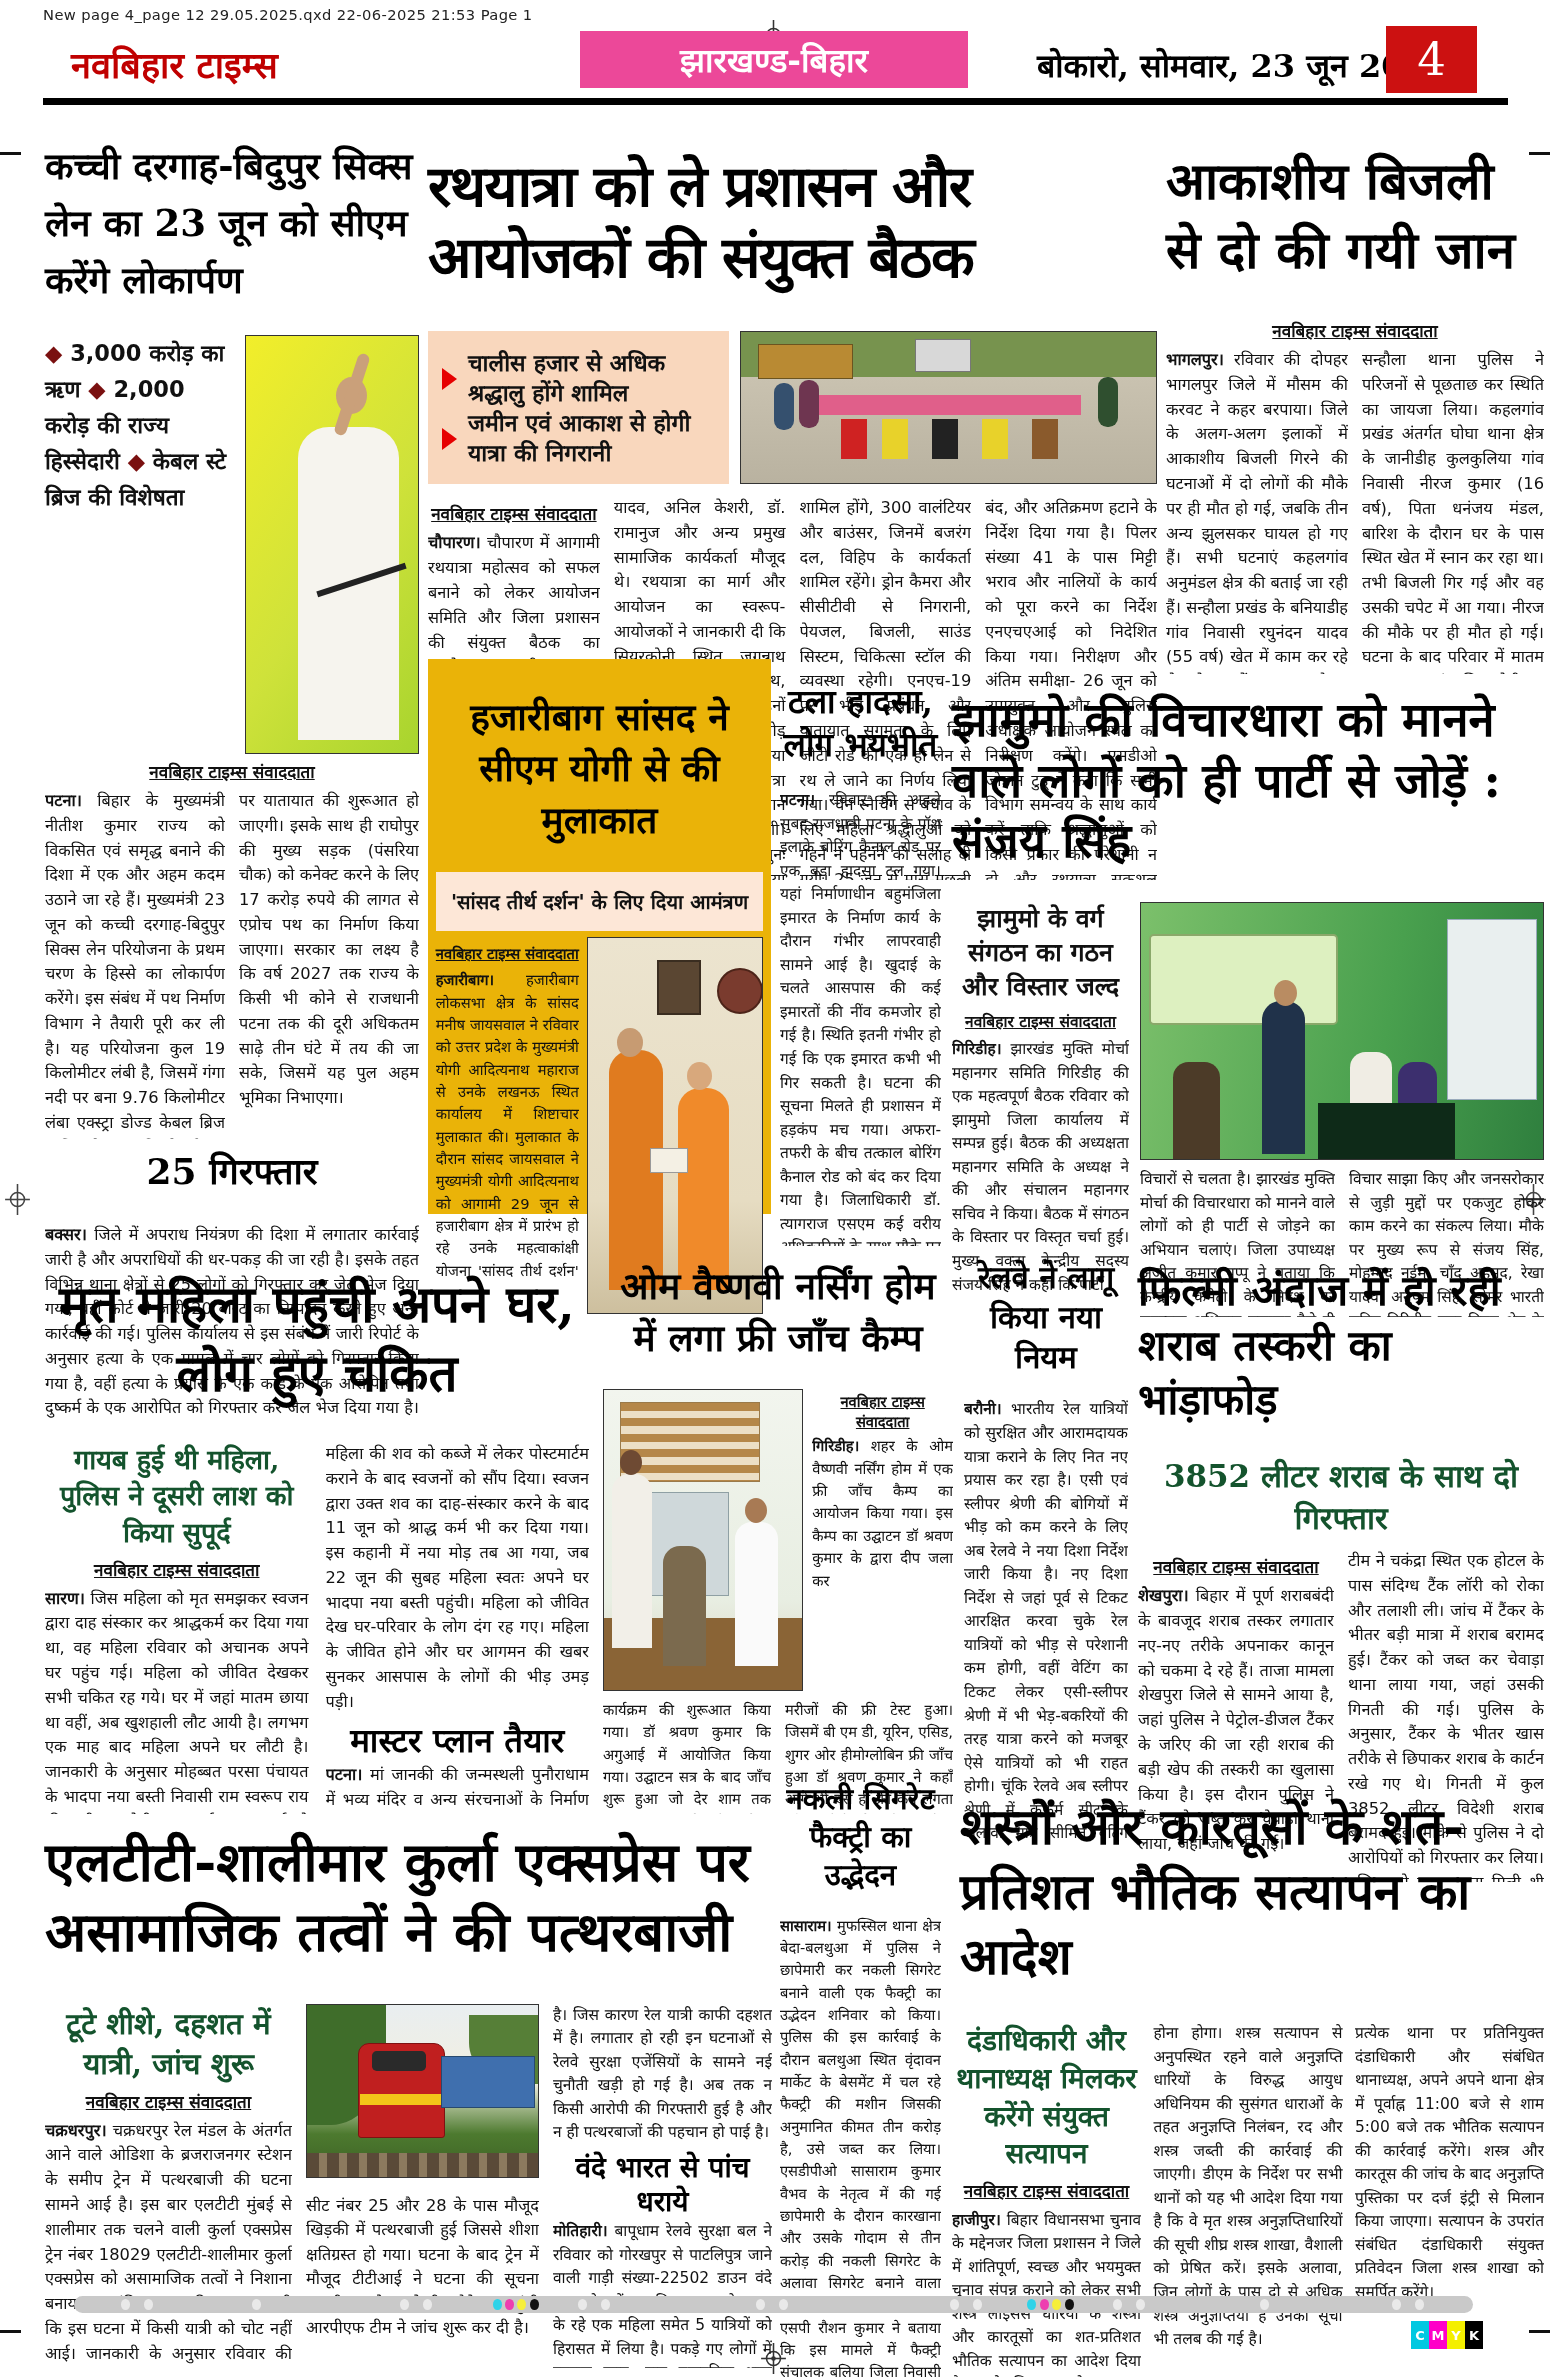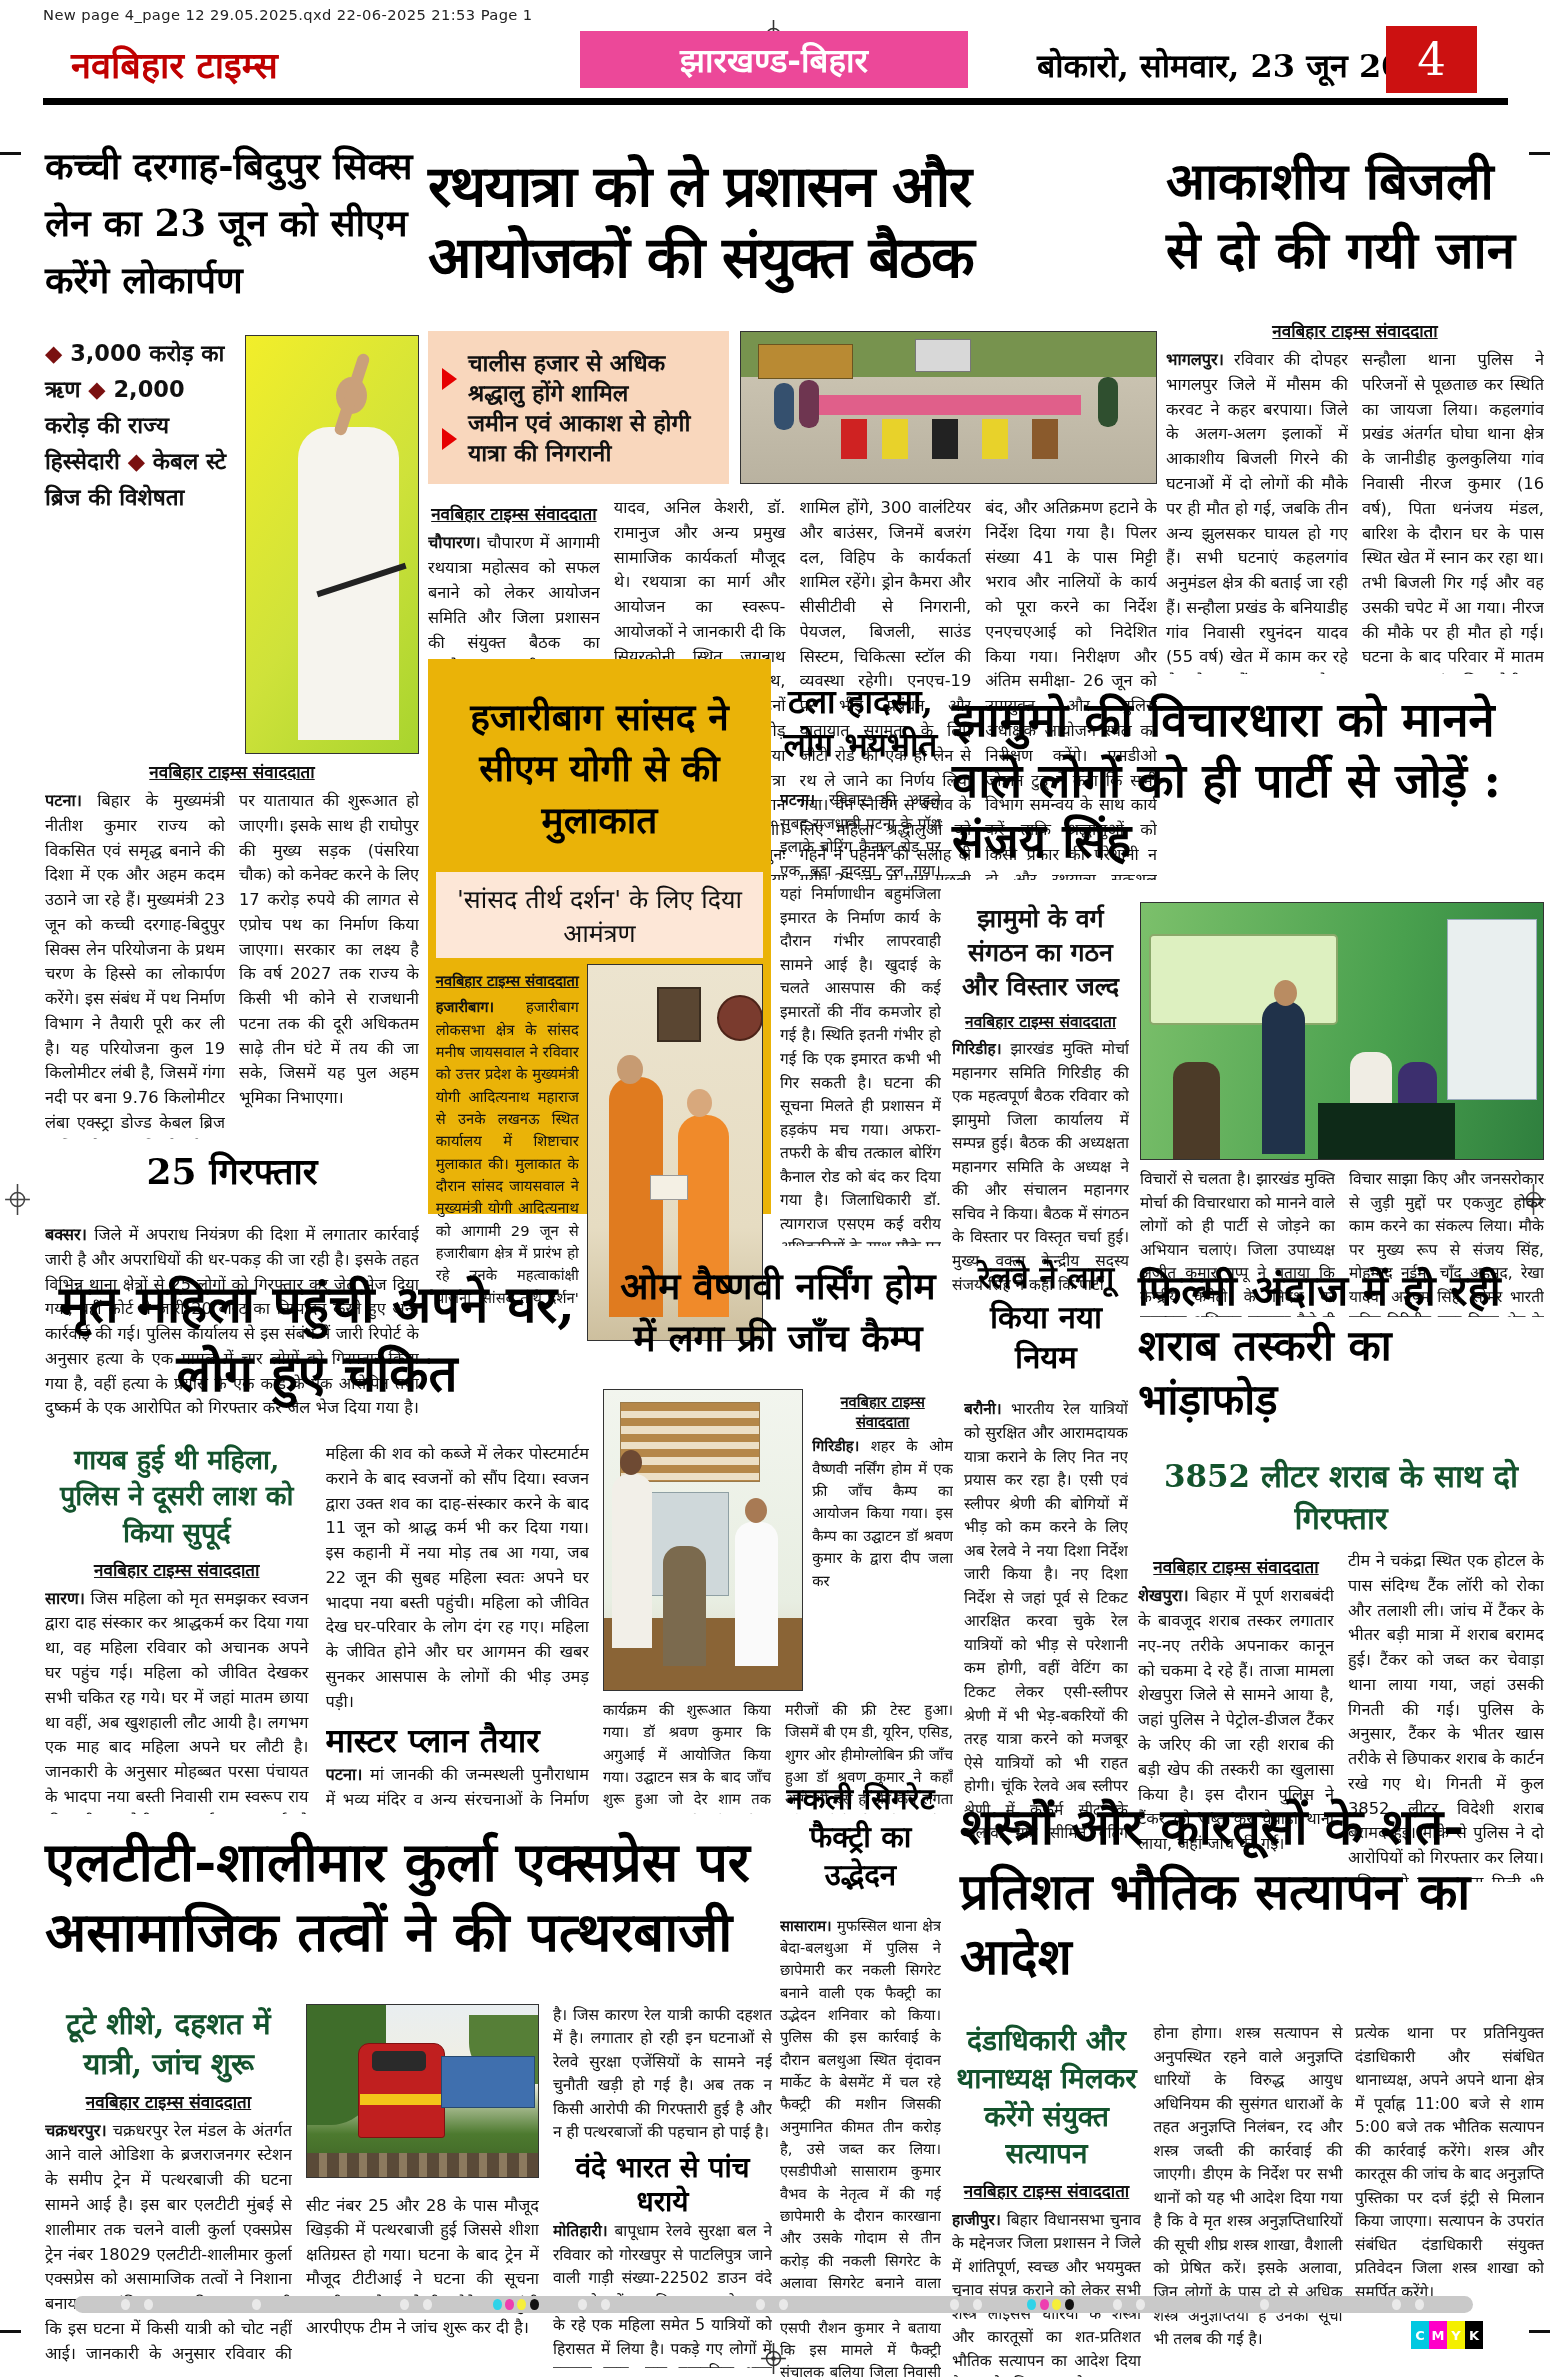--- a/index.html
+++ b/index.html
@@ -53,21 +53,21 @@
   .karrow{width:0;height:0;border-top:11px solid transparent;border-bottom:11px solid transparent;border-left:15.5px solid #e60000;flex:none;}
   #photo-meeting{flex:1;}
   .r-cols{margin-top:12.4px;height:384px;}
 
   #sec-light{left:1166px;top:113px;width:378px;height:538px;}
   #sec-light .hl-main{font-size:51px;line-height:1.35;}
   .l-cols{height:326px;}
 
   #sec-haz{left:428px;top:659px;width:343px;height:555px;background:#eab308;padding:7.8px 7.8px;box-sizing:border-box;}
   #sec-haz .hl-main{font-size:37px;text-align:center;line-height:1.4;}
-  .h-subhead{background:#fde7d7;font-size:25px;font-weight:400;text-align:center;font-family:"DejaVu Serif",serif;margin-top:7.8px;padding:9px 0;}
+  .h-subhead{background:#fde7d7;font-size:20px;font-weight:700;text-align:center;font-family:"DejaVu Serif",serif;margin-top:7.8px;padding:16px 0;}
   .h-row{display:flex;gap:7.8px;margin-top:6.2px;height:377px;}
   .h-col{width:143px;font-size:14.7px;flex:none;}
   #photo-yogi{flex:1;}
 
   #sec-tala{left:780px;top:659px;width:161px;height:555px;}
   #sec-tala .hl-main{font-size:33px;text-align:center;line-height:1.3;}
   #sec-tala .bodytxt{font-size:15.5px;height:457px;margin-top:7.8px;}
 
   #sec-jmm{left:952px;top:659px;width:592px;height:555px;}
   #sec-jmm .hl-main{font-size:47px;line-height:1.28;}
@@ -77,21 +77,21 @@
   .j-left .bodytxt{font-size:15.5px;height:264px;}
   .j-right{flex:1;display:flex;flex-direction:column;gap:7.8px;}
   #photo-jmm{height:256px;}
   .j-cols{flex:1;}
   .j-cols .bodytxt{font-size:15.5px;}
 
   #sec-mrit{left:45px;top:1236px;width:544px;height:544px;}
   #sec-mrit .hl-main{font-size:51px;text-align:center;line-height:1.35;}
   .m-cols{display:flex;gap:17px;margin-top:14px;height:372px;}
   .m-cols .redsub{font-size:27px;}
-  .hl-master{font-size:33px;text-align:left;line-height:1.2;margin:6.2px 0 3.1px;}
+  .hl-master{font-size:33px;text-align:center;line-height:1.2;margin:6.2px 0 3.1px;}
 
   #sec-om{left:603px;top:1236px;width:350px;height:544px;}
   #sec-om .hl-main{font-size:37px;text-align:center;line-height:1.4;}
   .o-row{display:flex;gap:9.3px;margin-top:11px;height:302px;}
   #photo-clinic{width:198px;flex:none;}
   .o-side{flex:1;font-size:14.7px;}
   .o-side .byline{font-size:14.7px;margin:1.6px 0 4.7px;}
   .o-cols{margin-top:7.8px;height:115px;}
   .o-cols .bodytxt{font-size:14.7px;}
 

